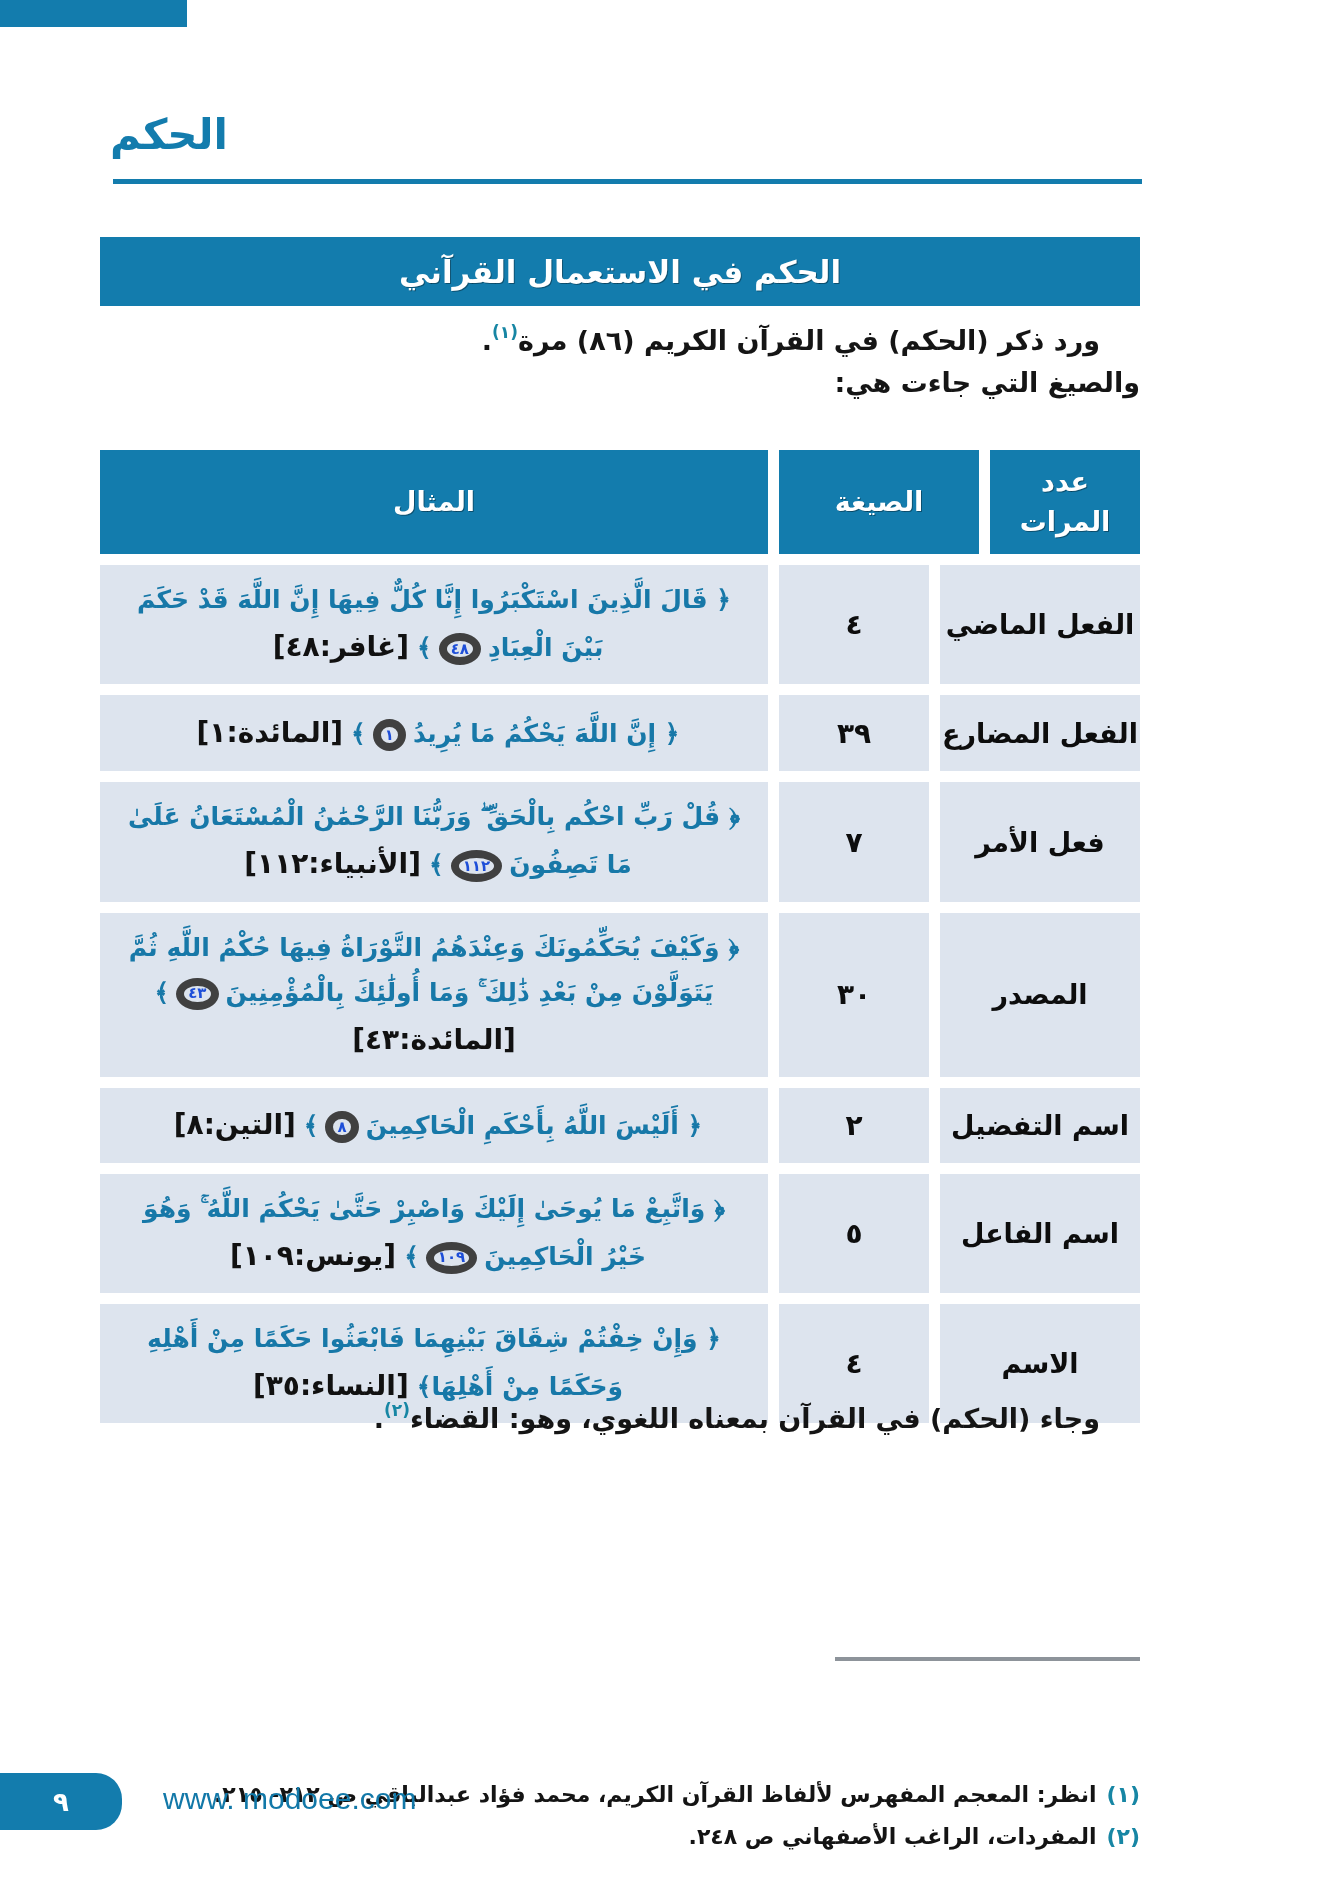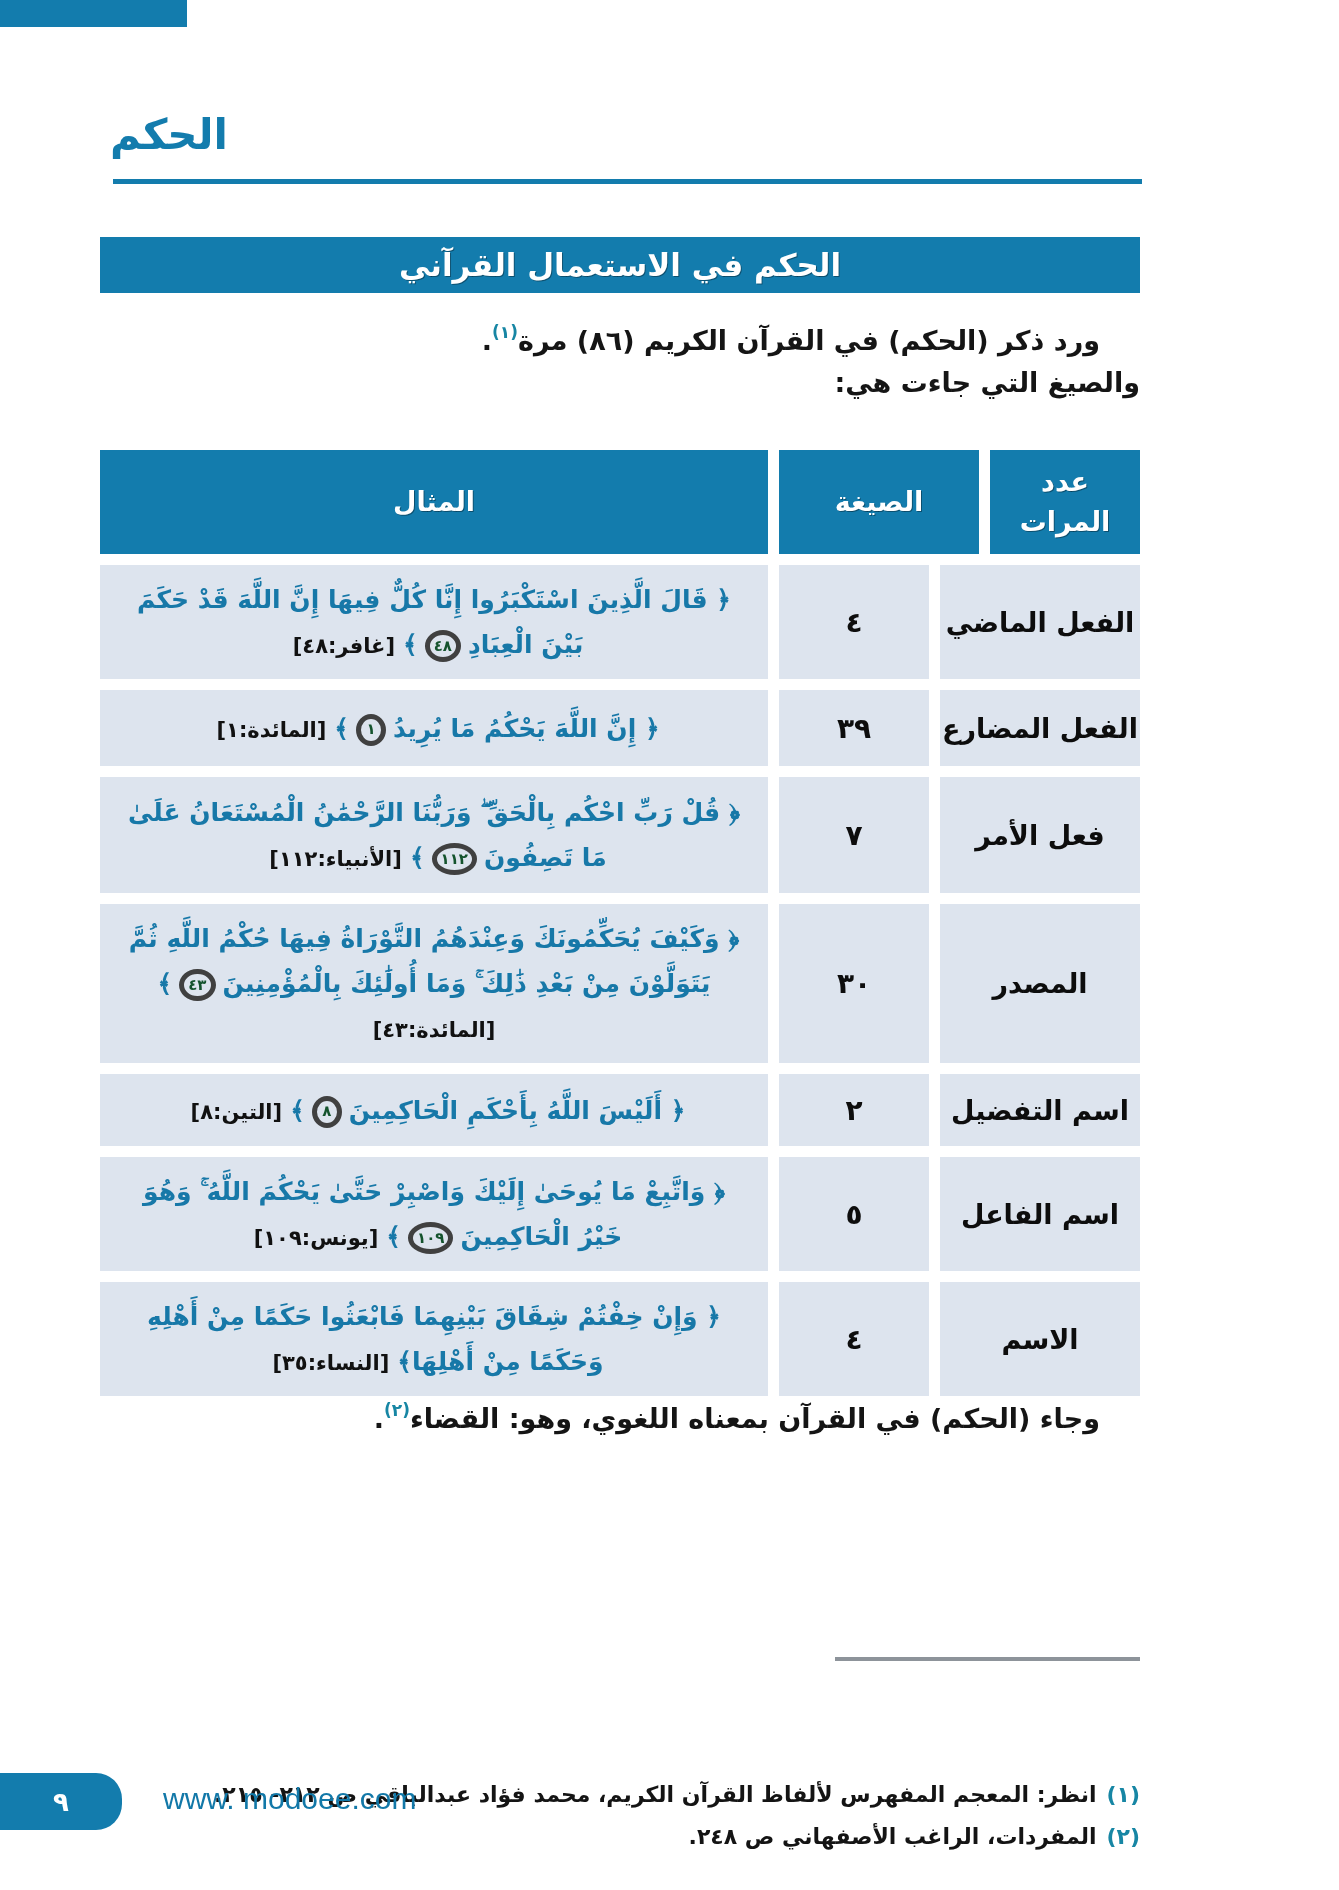--- a/index.html
+++ b/index.html
@@ -7,21 +7,21 @@
     position:relative;width:1339px;height:1890px;background:#ffffff;overflow:hidden;
     font-family:"DejaVu Sans",sans-serif;color:#111;
   }
   
   .top-strip{position:absolute;left:0;top:0;width:187px;height:27px;background:#137CAD;}
   
   .logo{position:absolute;left:110px;top:112px;width:160px;color:#137CAD;
         font-size:42px;font-weight:bold;direction:rtl;text-align:left;line-height:1.1;}
   .head-rule{position:absolute;left:113px;top:179px;width:1029px;height:5px;background:#137CAD;}
   
-  .banner{position:absolute;left:100px;top:237px;width:1040px;height:56px;background:#137CAD;
+  .banner{position:absolute;left:100px;top:237px;width:1040px;height:69px;background:#137CAD;
           display:flex;align-items:center;justify-content:center;}
   .banner .t{color:#ffffff;font-weight:bold;font-size:31px;text-shadow:1px 1px 0 rgba(0,0,0,.35);}
   
   .intro{position:absolute;left:100px;top:320px;width:1040px;direction:rtl;text-align:right;
          font-size:27px;font-weight:bold;line-height:1.55;color:#151515;}
   .intro p{margin:0;}
   .intro .indent{text-indent:40px;}
   sup.fnref{color:#1786A4;font-size:17px;font-weight:bold;position:relative;top:-2px;}
   
   .tbl{position:absolute;left:100px;top:450px;width:1040px;direction:rtl;
@@ -33,25 +33,25 @@
   .c-ex{flex:1 1 auto;}
   .hrow .cell{background:#137CAD;color:#fff;font-weight:bold;font-size:27px;height:104px;
               line-height:1.5;text-shadow:1px 1px 0 rgba(0,0,0,.35);padding:0 10px;box-sizing:border-box;}
   .brow .cell{background:#DDE4EE;}
   .brow .c-form{color:#0d0d0d;font-weight:bold;font-size:27px;}
   .brow .c-count{color:#0d0d0d;font-weight:bold;font-size:28px;}
   .brow .c-ex{display:block;padding:12px 18px;box-sizing:border-box;}
   .verse-wrap{display:flex;align-items:center;justify-content:center;height:100%;}
   .verse-inner{color:#1778A8;font-weight:bold;font-size:25px;line-height:1.8;}
   .ayah-badge{display:inline-flex;align-items:center;justify-content:center;
-              min-width:30px;height:32px;padding:0 4px;margin:0 7px;border:5px solid #404040;
-              border-radius:50%;font-size:15px;color:#14532d;vertical-align:middle;box-sizing:border-box;}
+              min-width:30px;height:32px;padding:0 4px;margin:0 7px;border:8px solid #404040;
+              border-radius:50%;font-size:15px;color:#1d4ed8;vertical-align:middle;box-sizing:border-box;}
   .ayah-badge:empty{display:none;}
   .close-br{color:#1778A8;}
-  .vref{color:#111;font-weight:bold;font-size:21px;margin:0 8px;white-space:nowrap;}
+  .vref{color:#111;font-weight:bold;font-size:28px;margin:0 8px;white-space:nowrap;}
   
   .r0{min-height:106px;} .r1{min-height:76px;} .r2{min-height:116px;} .r3{min-height:158px;}
   .r4{min-height:72px;}  .r5{min-height:112px;} .r6{min-height:96px;}
   
   .closing{position:absolute;left:100px;top:1398px;width:1040px;direction:rtl;text-align:right;
            font-size:27px;font-weight:bold;line-height:1.55;color:#151515;}
   .closing p{margin:0;text-indent:40px;}
   
   .fn-rule{position:absolute;left:835px;top:1657px;width:305px;height:4px;background:#8d939a;}
   .footnotes{position:absolute;left:100px;top:1774px;width:1040px;direction:rtl;text-align:right;

